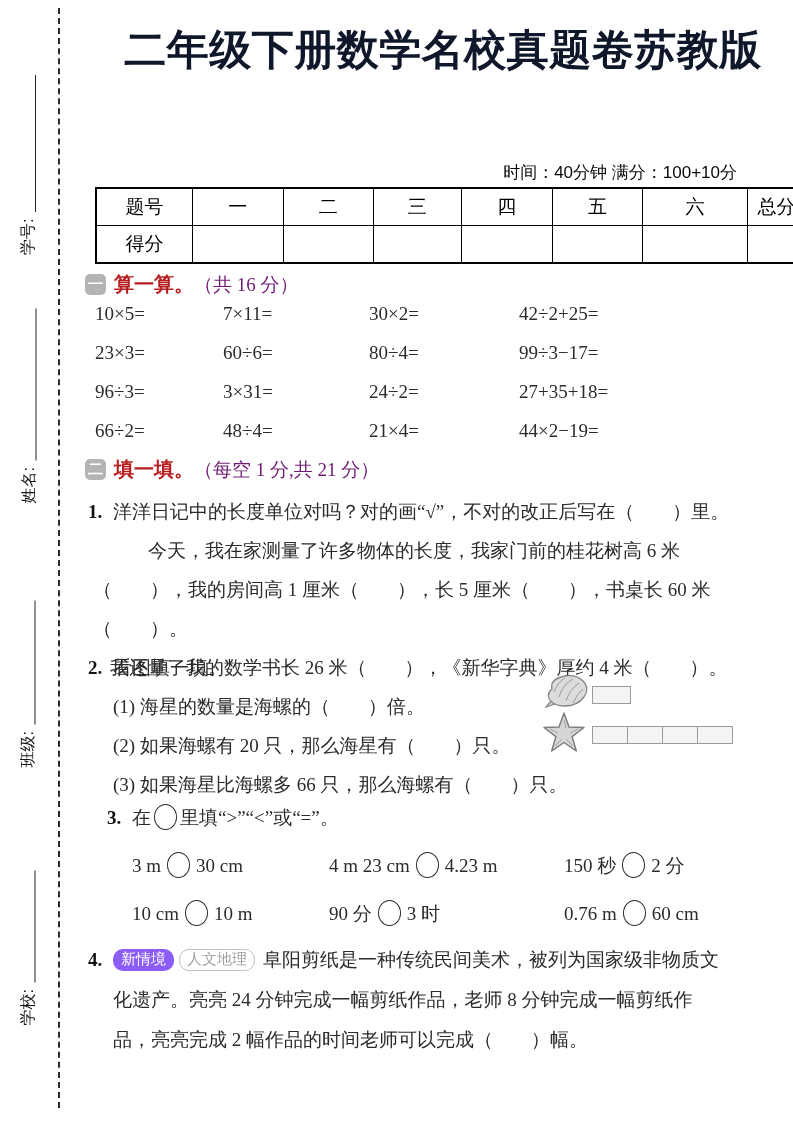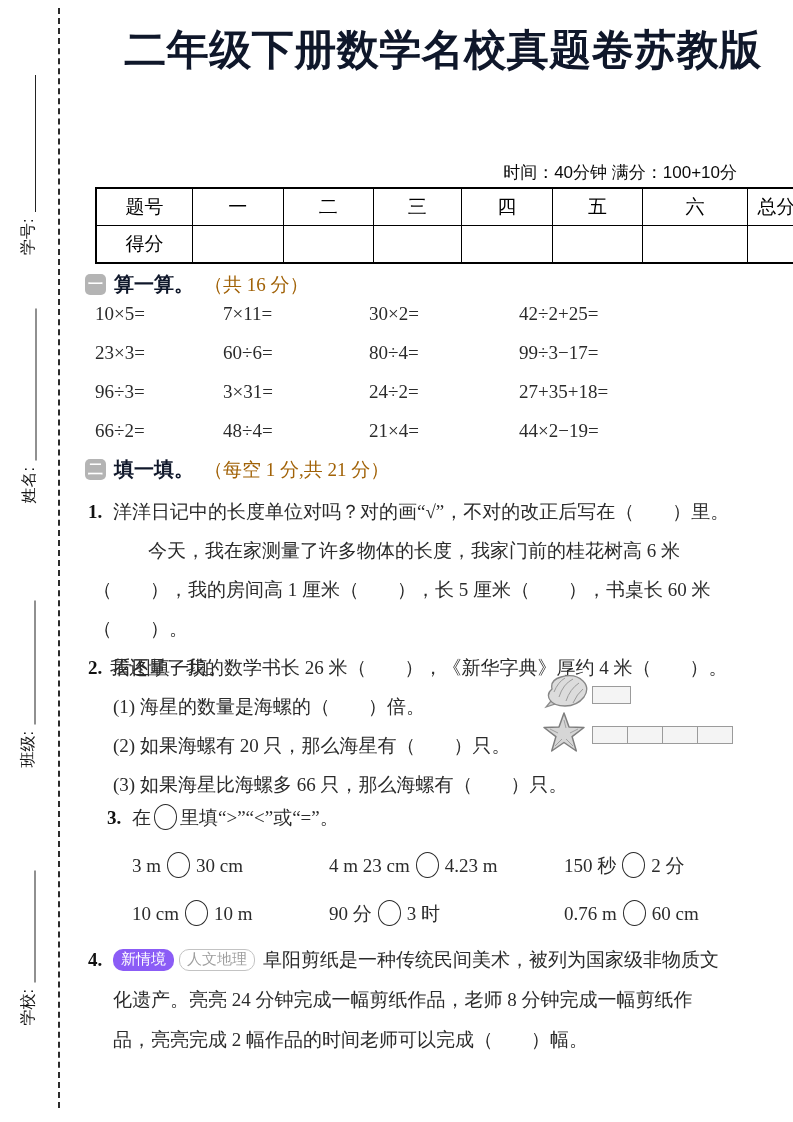--- a/index.html
+++ b/index.html
@@ -27,22 +27,22 @@
   .score-table{position:absolute;left:95px;top:187px;width:712px;border-collapse:collapse;
          table-layout:fixed;font:19px "Liberation Serif","DejaVu Serif",serif;color:#000;
          border:2px solid #000;}
   .score-table td{border:1px solid #000;height:36px;text-align:center;padding:0;}
   
   .sec-head{position:absolute;left:85px;display:flex;align-items:center;}
   .sh1{top:271px;} .sh2{top:456px;}
   .sec-badge{width:21px;height:21px;background:#b4b4b4;border-radius:5px;color:#fff;
          font:700 15px "Liberation Sans","DejaVu Sans",sans-serif;
          display:inline-flex;align-items:center;justify-content:center;margin-right:8px;flex:none;}
-  .sec-title{font:700 20px "Liberation Sans","DejaVu Sans",sans-serif;color:#0f172a;}
-  .sec-note{font:19px "Liberation Serif","DejaVu Serif",serif;color:#a16207;margin-left:10px;}
+  .sec-title{font:700 20px "Liberation Sans","DejaVu Sans",sans-serif;color:#b91c1c;}
+  .sec-note{font:19px "Liberation Serif","DejaVu Serif",serif;color:#701a75;margin-left:0;}
   
   .problems{position:absolute;left:95px;top:303px;width:645px;display:grid;
          grid-template-columns:128px 146px 150px 1fr;row-gap:17px;line-height:22px;
          font:19px "Liberation Serif","DejaVu Serif",serif;color:#2b2b2b;}
   
   .q{position:absolute;left:88px;width:652px;
      font:19px "Liberation Serif","DejaVu Serif",serif;color:#2b2b2b;}
   .qline{line-height:39px;}
   .qnum{display:inline-block;width:25px;font-weight:700;color:#111;}
   .q1{top:492px;}

